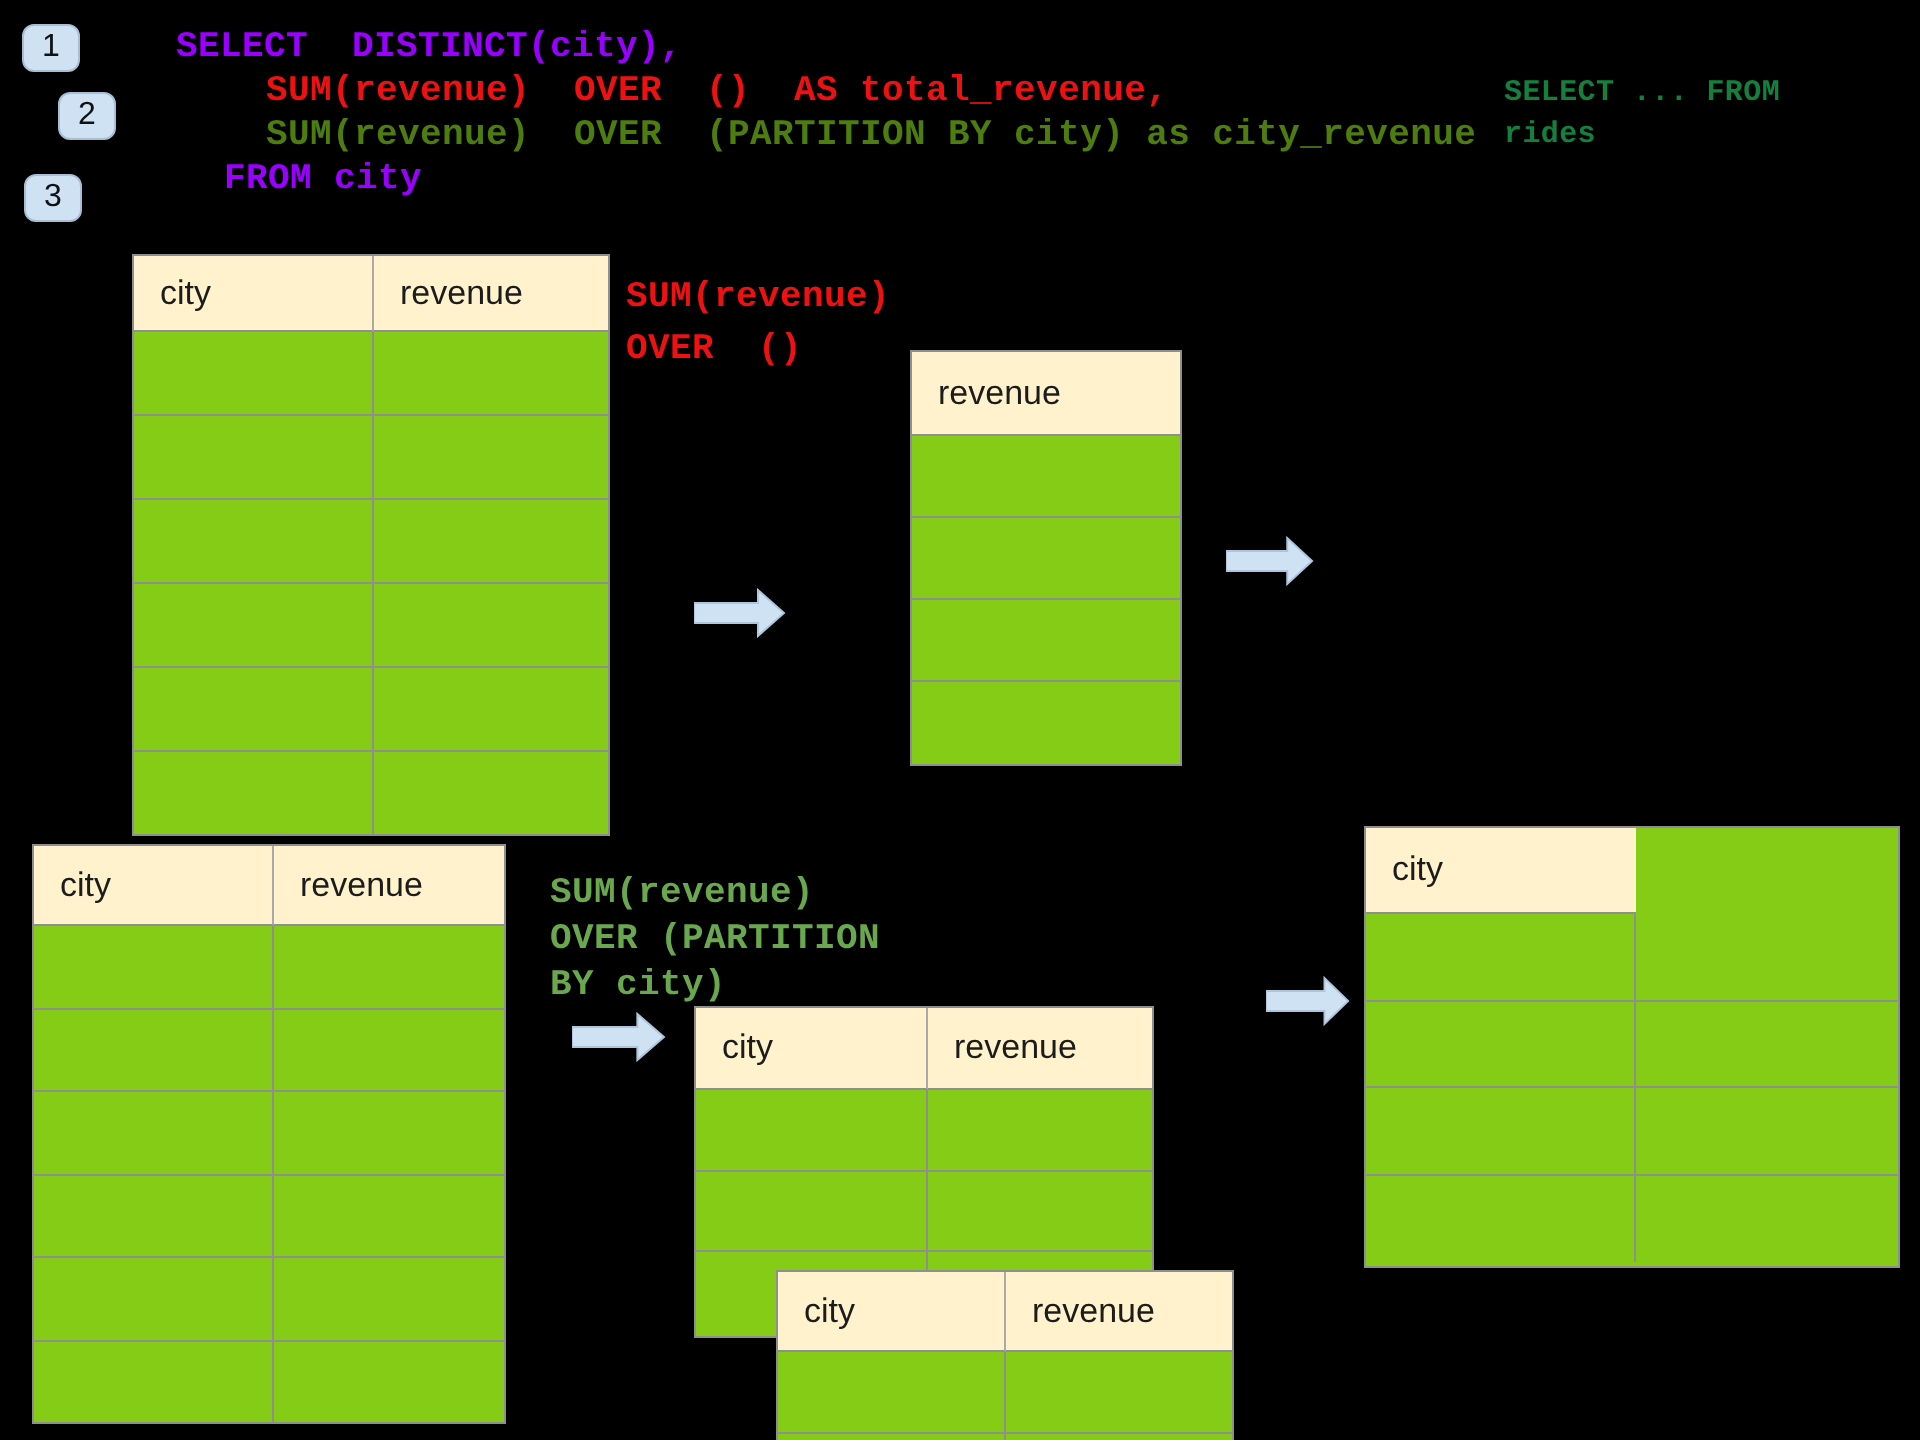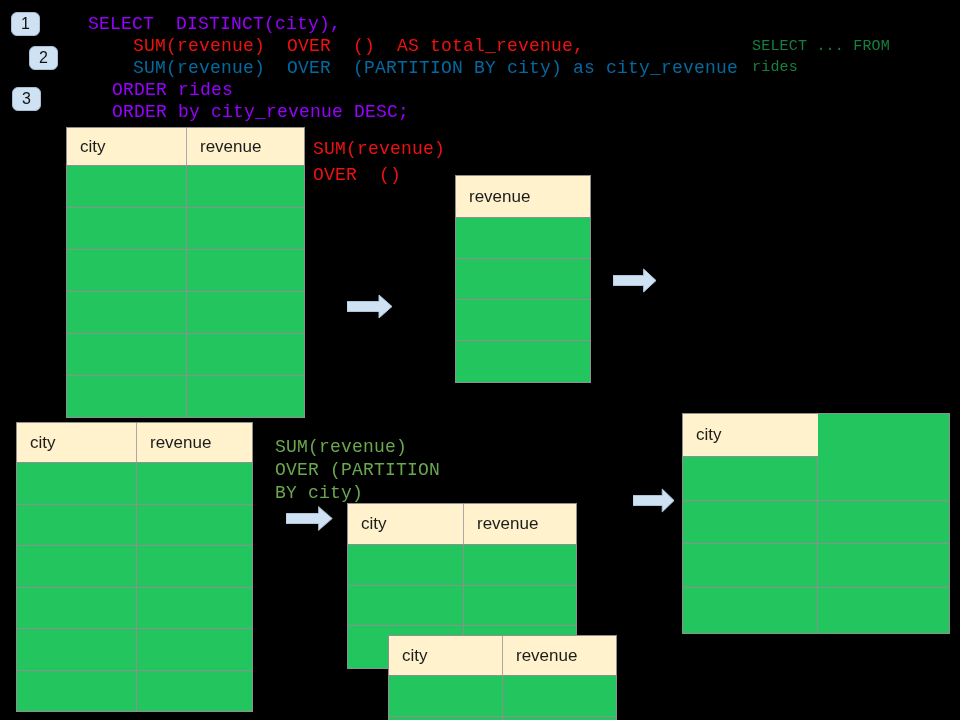--- a/index.html
+++ b/index.html
@@ -20,38 +20,38 @@
     font-size:16px; color:#111; box-sizing:border-box;
   }
   .badge.b1 { left:11px; top:12px; }
   .badge.b2 { left:29px; top:46px; }
   .badge.b3 { left:12px; top:87px; }
 
   
   .mono {
     position:absolute;
     font-family:"Liberation Mono", monospace;
-    font-weight:400;
+    font-weight:700;
     white-space:pre;
     letter-spacing:0.2px;
   }
   .sql-line { font-size:18px; line-height:22px; }
   .sql-l1 { left:88px;  top:13px; }
   .sql-l2 { left:133px; top:35px; }
   .sql-l3 { left:133px; top:57px; }
   .sql-l4 { left:112px; top:79px; }
   .sql-l5 { left:112px; top:101px; }
 
   .side-note { left:752px; top:36px; font-size:15px; line-height:21px; }
   .label-total { left:313px; top:136px; font-size:18px; line-height:26px; }
   .label-partition { left:275px; top:436px; font-size:18px; line-height:23px; }
 
   
   .tbl {
-    position:absolute; background:#22c55e;
+    position:absolute; background:#84cc16;
     border:1.5px solid #8f8f8f; box-sizing:border-box;
   }
   .thead, .trow { display:flex; }
   .hcell {
     background:#fff2cc; color:#1c1c1c;
     box-sizing:border-box; border-right:1.5px solid #a9a9a9; border-bottom:1.5px solid #8f8f8f;
     display:flex; align-items:center; padding-left:13px;
     font-size:17px;
   }
   .hcell:last-child { border-right:none;text-align:right; }
@@ -92,23 +92,22 @@
 <body>
 
 <div class="canvas">
 
   <div class="badge b1">1</div>
   <div class="badge b2">2</div>
   <div class="badge b3">3</div>
 
   <div class="mono sql-line sql-l1" style="color: rgb(153, 0, 255);">SELECT  DISTINCT(city),</div>
   <div class="mono sql-line sql-l2" style="color: rgb(238, 17, 17);">SUM(revenue)  OVER  ()  AS total_revenue,</div>
-  <div class="mono sql-line sql-l3" style="color: #0369a1; text-align: center;">SUM(revenue)  OVER  (PARTITION BY city) as city_revenue</div>
-  <div class="mono sql-line sql-l4" style="color: rgb(153, 0, 255);">ORDER rides</div>
-  <div class="mono sql-line sql-l5" style="color: rgb(153, 0, 255);">ORDER by city_revenue DESC;</div>
+  <div class="mono sql-line sql-l3" style="color: #4d7c0f; text-align: center;">SUM(revenue)  OVER  (PARTITION BY city) as city_revenue</div>
+  <div class="mono sql-line sql-l4" style="color: rgb(153, 0, 255);">FROM city</div>
 
   <div class="mono side-note" style="color: #15803d;">SELECT ... FROM
 rides</div>
 
   <div class="mono label-total" style="color: rgb(238, 17, 17);">SUM(revenue)
 OVER  ()</div>
   <div class="mono label-partition" style="color: rgb(106, 168, 79);">SUM(revenue)
 OVER (PARTITION
 BY city)</div>
 

